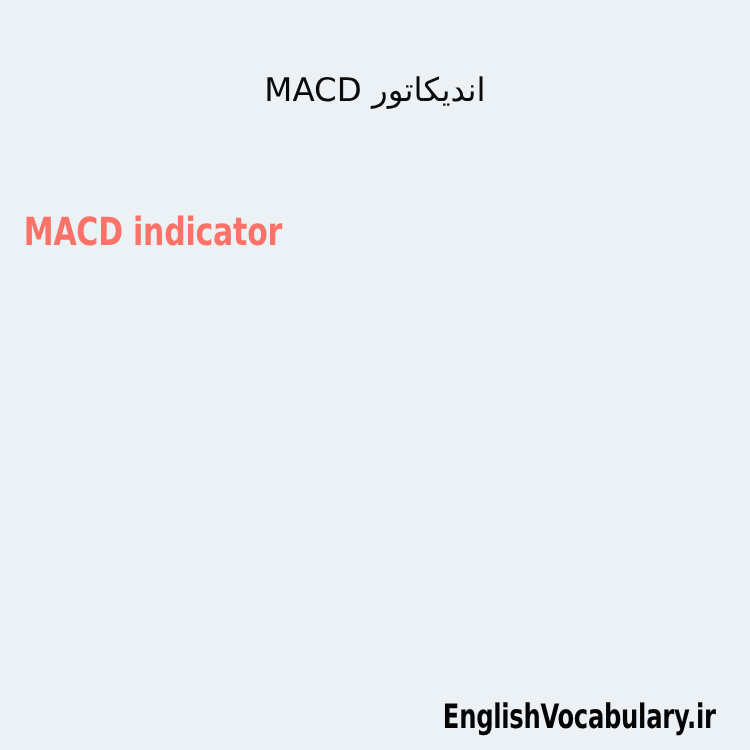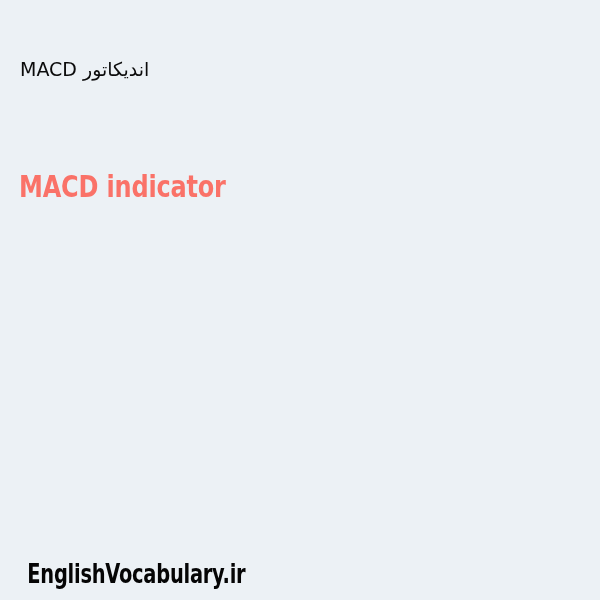--- a/index.html
+++ b/index.html
@@ -24,24 +24,24 @@
     background: #ecf1f5;
   }
 
   
   .headword {
     position: absolute;
     left: 20px;
     top: 36px;
     width: 560px;
     direction: rtl;
-    text-align: left;
+    text-align: center;
     unicode-bidi: plaintext;
     font-family: "DejaVu Sans", "Liberation Sans", sans-serif;
-    font-size: 19px;
+    font-size: 26px;
     font-weight: 400;
     line-height: 40px;
     color: #0b0b0b;
     white-space: nowrap;
   }
   
   .headword-inner {
     display: inline-block;
     direction: rtl;
     unicode-bidi: isolate;
@@ -73,21 +73,21 @@
     width: 600px;
     height: 330px;
   }
 
   
   .footer {
     position: absolute;
     left: 0;
     top: 558px;
     width: 600px;
-    text-align: left;
+    text-align: right;
     direction: ltr;
   }
   .footer-brand {
     display: inline-block;
     font-family: "DejaVu Sans Condensed", "Liberation Sans Narrow", "Liberation Sans", sans-serif;
     font-size: 27px;
     font-weight: 700;
     letter-spacing: -0.3px;
     line-height: 32px;
     color: #050505;

